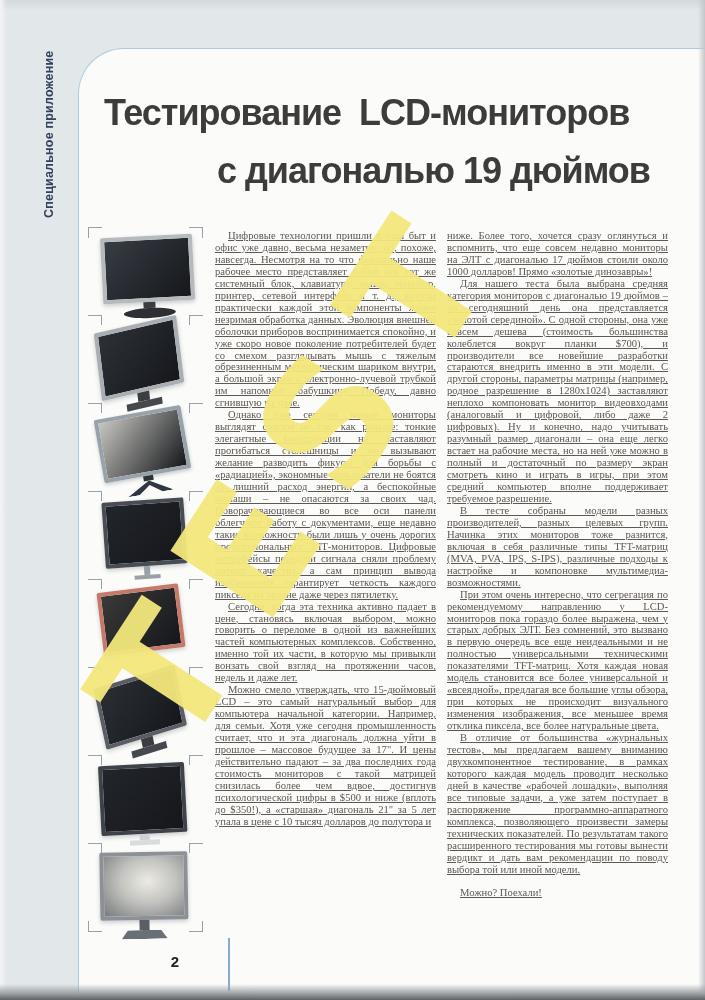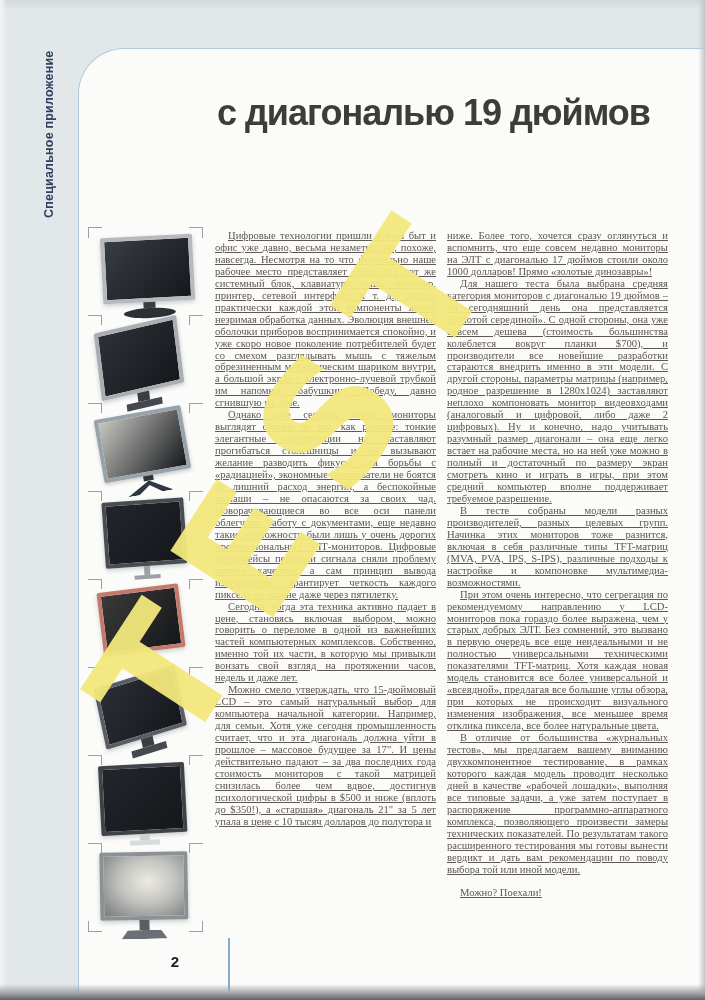--- a/index.html
+++ b/index.html
@@ -83,20 +83,21 @@
 </head>
 <body>
 
 <div class="content-area"></div>
 <div class="top-edge"></div>
 <div class="left-sliver"></div>
 
 <div class="sidebar-label">Специальное приложение</div>
 
 <div class="title">
+  <div class="title-line1">Тестирование  LCD-мониторов</div>
   <div class="title-line2">с диагональю 19 дюймов</div>
 </div>
 
 <div class="marks">
     <div class="crop-mark" style="left: 88px; top: 227px; width: 14px; height: 1px;"></div>
     <div class="crop-mark" style="left: 189px; top: 227px; width: 14px; height: 1px;"></div>
     <div class="crop-mark" style="left: 88px; top: 227px; width: 1px; height: 11px;"></div>
     <div class="crop-mark" style="left: 202px; top: 227px; width: 1px; height: 11px;"></div>
     <div class="crop-mark" style="left: 88px; top: 315px; width: 14px; height: 1px;"></div>
     <div class="crop-mark" style="left: 189px; top: 315px; width: 14px; height: 1px;"></div>

